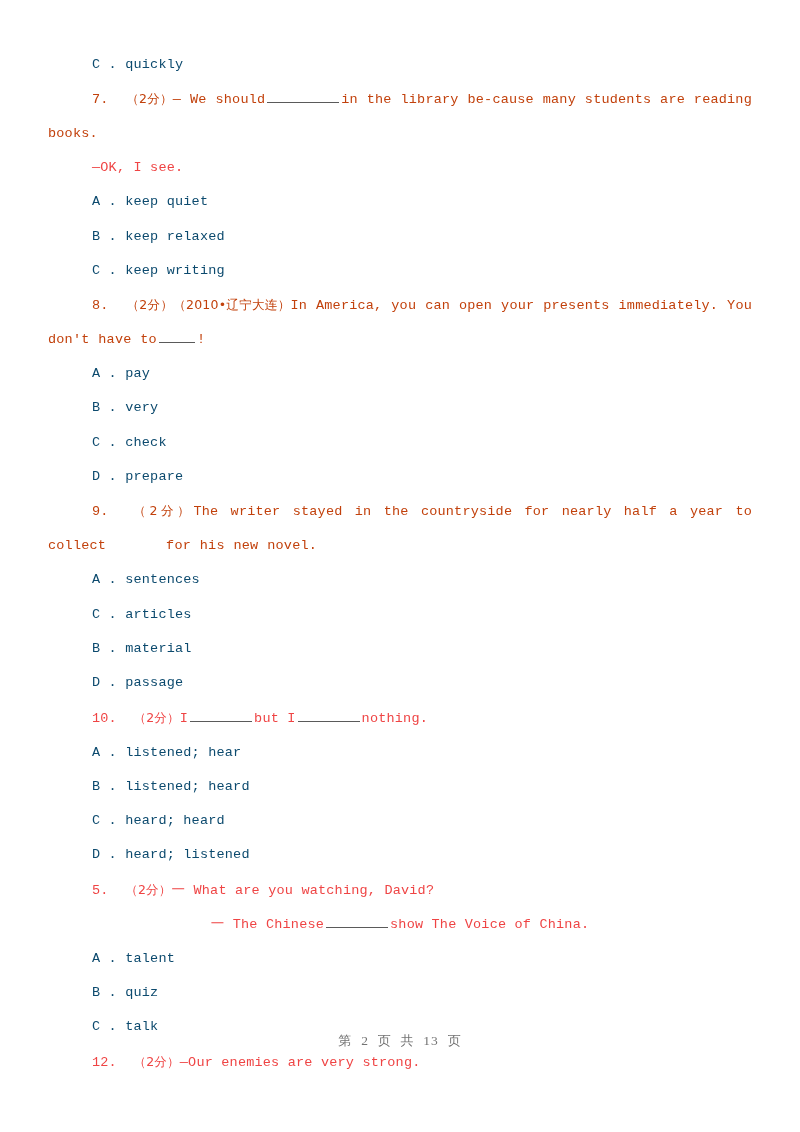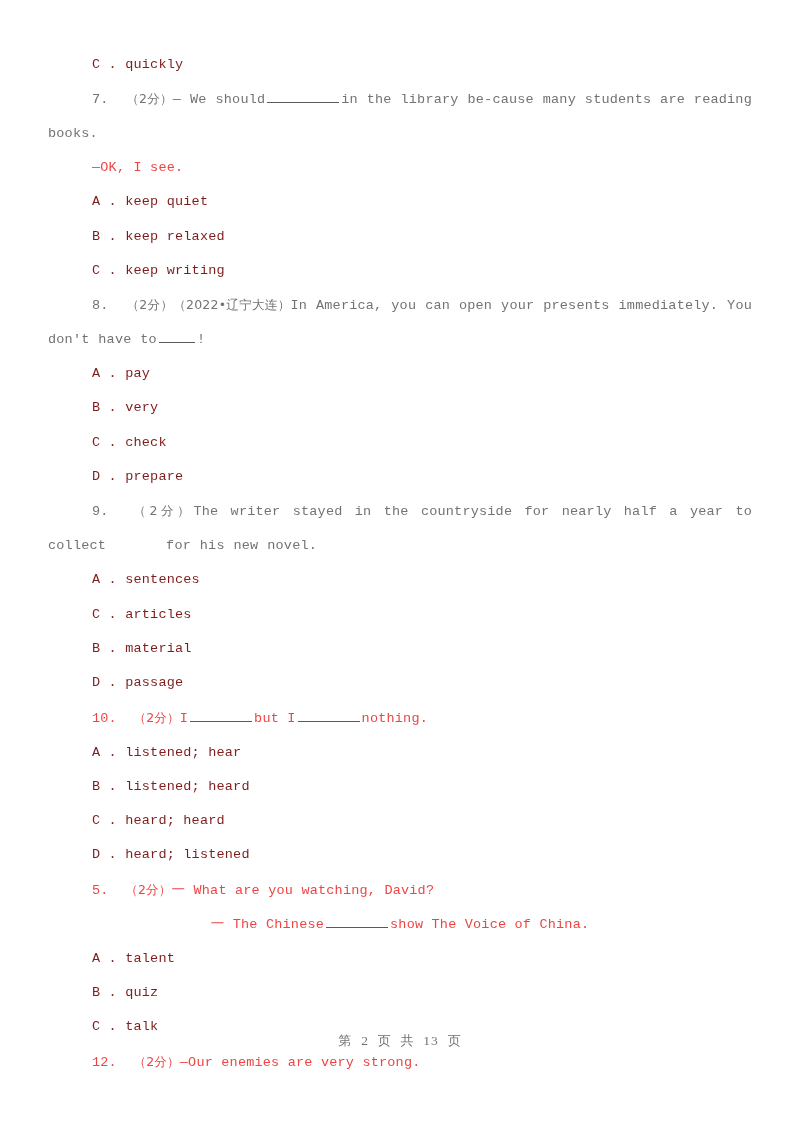--- a/index.html
+++ b/index.html
@@ -35,21 +35,21 @@
   
   .q-line {
     font-size: 13.5px;
     line-height: 34px;
     text-align: justify;
     text-justify: inter-word;
     text-indent: 44px;
     margin: 0;
     letter-spacing: 0.2px;
     word-spacing: 0.5px;
-    color: #737373;
+    color: #c2410c;
     -webkit-hyphens: none;
     hyphens: none;
   }
 
   
   .dlg-line {
     font-size: 13.5px;
     line-height: 34px;
     margin: 0;
     text-indent: 44px;
@@ -60,21 +60,21 @@
     text-indent: 0;
     text-align: center;
   }
 
   
   .opt {
     font-size: 13.5px;
     line-height: 34.3px;
     margin: 0;
     padding-left: 44px;
-    color: #7f1d1d;
+    color: #0c4a6e;
     letter-spacing: 0.2px;
     white-space: pre;
   }
 
   .blank {
     display: inline-block;
     border-bottom: 1px solid #5a5a5a;
     vertical-align: baseline;
     height: 13px;
     margin: 0 2px;
@@ -121,21 +121,21 @@
     <p class="opt">C . quickly</p>
 
     <p class="q-line"><span>7.</span>&nbsp;&nbsp;<span class="cn">（2分）</span><span>— We should</span><span class="blank blank-lg"></span><span>in the library be-cause many students are reading books.</span></p>
 
     <p class="dlg-line">—OK, I see.</p>
 
     <p class="opt">A . keep quiet</p>
     <p class="opt">B . keep relaxed</p>
     <p class="opt">C . keep writing</p>
 
-    <p class="q-line"><span>8.</span>&nbsp;&nbsp;<span class="cn">（2分）</span><span class="cn">（2022•辽宁大连）</span><span>In America, you can open your presents immediately. You don't have to</span><span class="blank blank-sm"></span><span>!</span></p>
+    <p class="q-line"><span>8.</span>&nbsp;&nbsp;<span class="cn">（2分）</span><span class="cn">（2010•辽宁大连）</span><span>In America, you can open your presents immediately. You don't have to</span><span class="blank blank-sm"></span><span>!</span></p>
 
     <p class="opt">A . pay</p>
     <p class="opt">B . very</p>
     <p class="opt">C . check</p>
     <p class="opt">D . prepare</p>
 
     <p class="q-line"><span>9.</span>&nbsp;&nbsp;<span class="cn">（2分）</span><span>The writer stayed in the countryside for nearly half a year to collect</span><span class="gap-space"></span><span>for his new novel.</span></p>
 
     <p class="opt">A . sentences</p>
     <p class="opt">C . articles</p>

